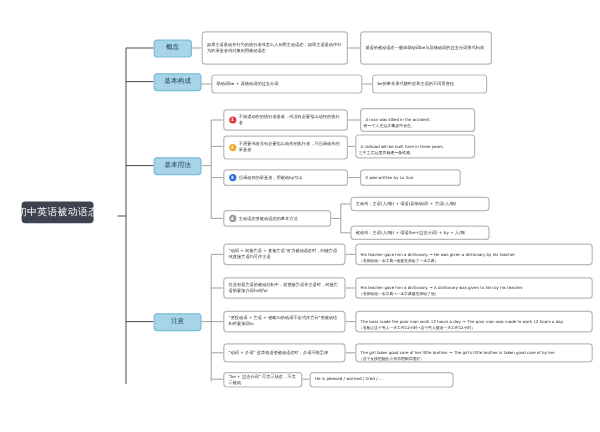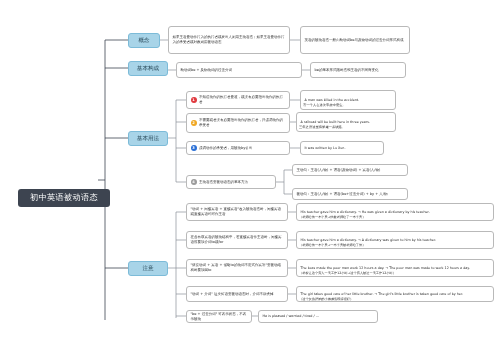--- a/index.html
+++ b/index.html
@@ -159,21 +159,21 @@
       <path d="M176,316 L186,316"></path>
 
       <path d="M288,212 L296,212"></path>
       <path d="M288,240 L296,240"></path>
       <path d="M288,268 L296,268"></path>
       <path d="M288,294 L296,294"></path>
       <path d="M252,316 L258,316"></path>
     </g>
   </svg>
 
-  <div class="node root" style="left:18px; top:189px; width:92px;">初中英语被动语态</div>
+  <div class="node root" style="left:18px; top:168px; width:60px;">初中英语被动语态</div>
 
   <div class="node lvl1" style="left:128px; top:33px; width:32px;">概念</div>
 
   <div class="node lvl1" style="left:128px; top:61px; width:40px;">基本构成</div>
 
   <div class="node lvl1" style="left:128px; top:131px; width:40px;">基本用法</div>
 
   <div class="node lvl1" style="left:128px; top:261px; width:40px;">注意</div>
 
   <div class="node box" style="left:168px; top:26px; width:122px; height:28px;">

